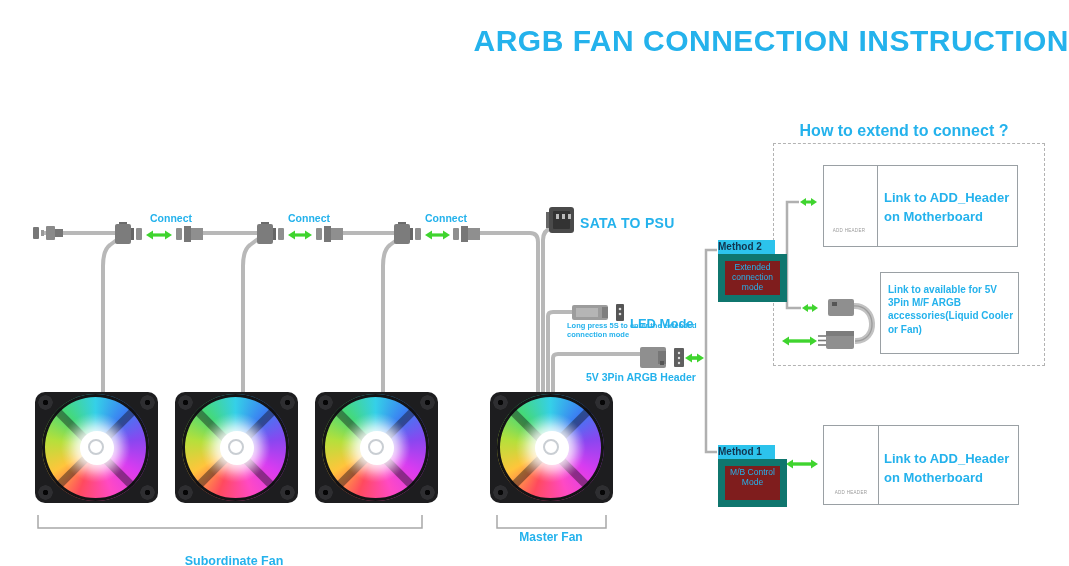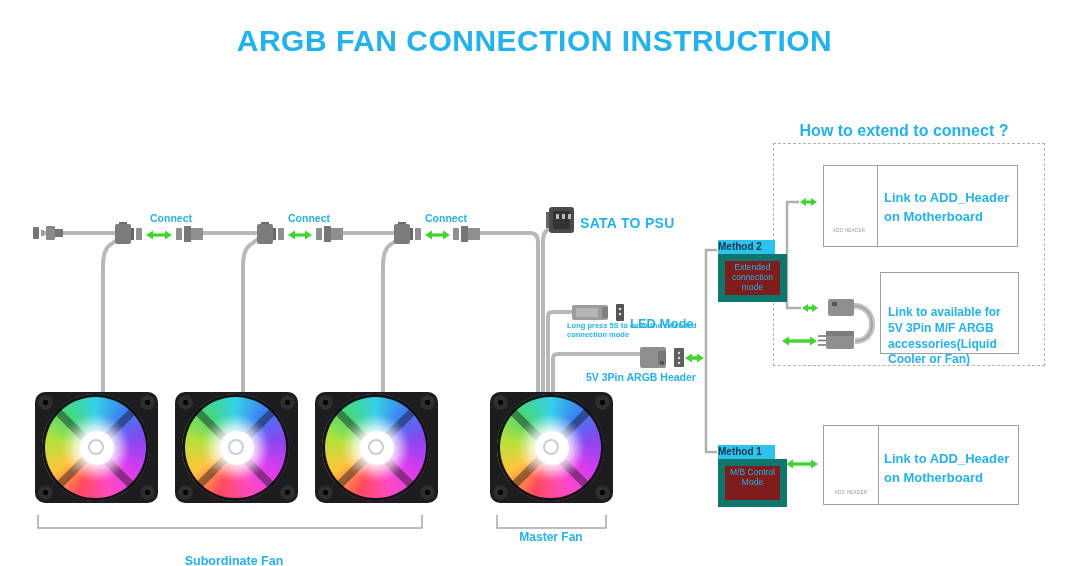--- a/index.html
+++ b/index.html
@@ -1,38 +1,38 @@
 <!DOCTYPE html>
 <html style="--cyan: #24b2ec; --green: #3fd42e; --tabbg: #2cc3ec;"><head>
 <meta charset="utf-8">
 <style>
   html,body{margin:0;padding:0;background:#fff;}
   .stage{position:relative;width:1069px;height:566px;overflow:hidden;background:#fff;
          font-family:"Liberation Sans",sans-serif;}
   :root{--cyan:#24b2ec;--green:#3fd42e;--tabbg:#2cc3ec;--tabtxt:#12344e;}
   .txt{position:absolute;color:var(--cyan);font-weight:bold;}
-  .page-title{left:0;top:24px;width:1069px;text-align:center;font-size:30px;letter-spacing:.5px;}
+  .page-title{left:0;top:24px;width:1069px;text-align:right;font-size:30px;letter-spacing:.5px;}
   .connect{width:60px;text-align:right;font-size:10.5px;top:212px;}
   .c1{left:132px;} .c2{left:270px;} .c3{left:407px;}
   .sata{left:580px;top:215px;font-size:14px;letter-spacing:.3px;}
   .ledlbl{left:630px;top:316px;font-size:13px;}
   .lednote{left:567px;top:321px;width:134px;font-size:7.5px;font-weight:bold;line-height:1.25;}
   .argbhdr{left:586px;top:371px;font-size:10.5px;}
   .extitle{left:773px;top:122px;width:262px;text-align:center;font-size:16px;}
   .tab{position:absolute;left:718px;width:57px;height:14px;background:var(--tabbg);
        color:var(--tabtxt);font-weight:bold;font-size:10px;text-align:left;line-height:14px;}
   .tabbody{position:absolute;left:718px;width:55px;height:32px;background:#7f1d1d;border:7px solid #0f766e;
        color:var(--cyan);font-weight:normal;font-size:8.5px;text-align:center;line-height:1.15;padding-top:2px;}
   .m2tab{top:240px;} .m2body{top:254px;}
   .m1tab{top:445px;} .m1body{top:459px;}
   .box{position:absolute;border:1px solid #9aa0a4;background:#fff;}
   .dashedbox{position:absolute;left:773px;top:143px;width:270px;height:221px;border:1px dashed #b3b3b3;}
   .divider{position:absolute;top:0;width:1px;height:100%;background:#9aa0a4;}
   .linktext{font-size:13px;line-height:1.45;}
-  .acctext{font-size:12px;line-height:1.32;margin-top:22px;}
+  .acctext{font-size:10px;line-height:1.32;}
   .caption{position:absolute;color:#9a9a9a;font-size:4.5px;letter-spacing:.3px;text-align:center;width:50px;font-weight:normal;}
   .sublbl{left:134px;top:538px;width:200px;text-align:center;font-size:12.5px;margin-top:16px;}
   .masterlbl{left:451px;top:530px;width:200px;text-align:center;font-size:12px;line-height:1.2;}
   .masterlbl .l2{font-size:11px;}
   
   .fan{position:absolute;width:123px;height:111px;}
   .fan-frame{position:absolute;inset:0;background:#1d1d1f;border-radius:10px;}
   .screw{position:absolute;width:15px;height:15px;border-radius:50%;
          background:radial-gradient(circle at 50% 50%, #060607 0 2.5px, #2e2e31 3px 7px, #1a1a1c 7.5px);}
   .s1{left:3px;top:3px;} .s2{right:3px;top:3px;} .s3{left:3px;bottom:3px;} .s4{right:3px;bottom:3px;}

